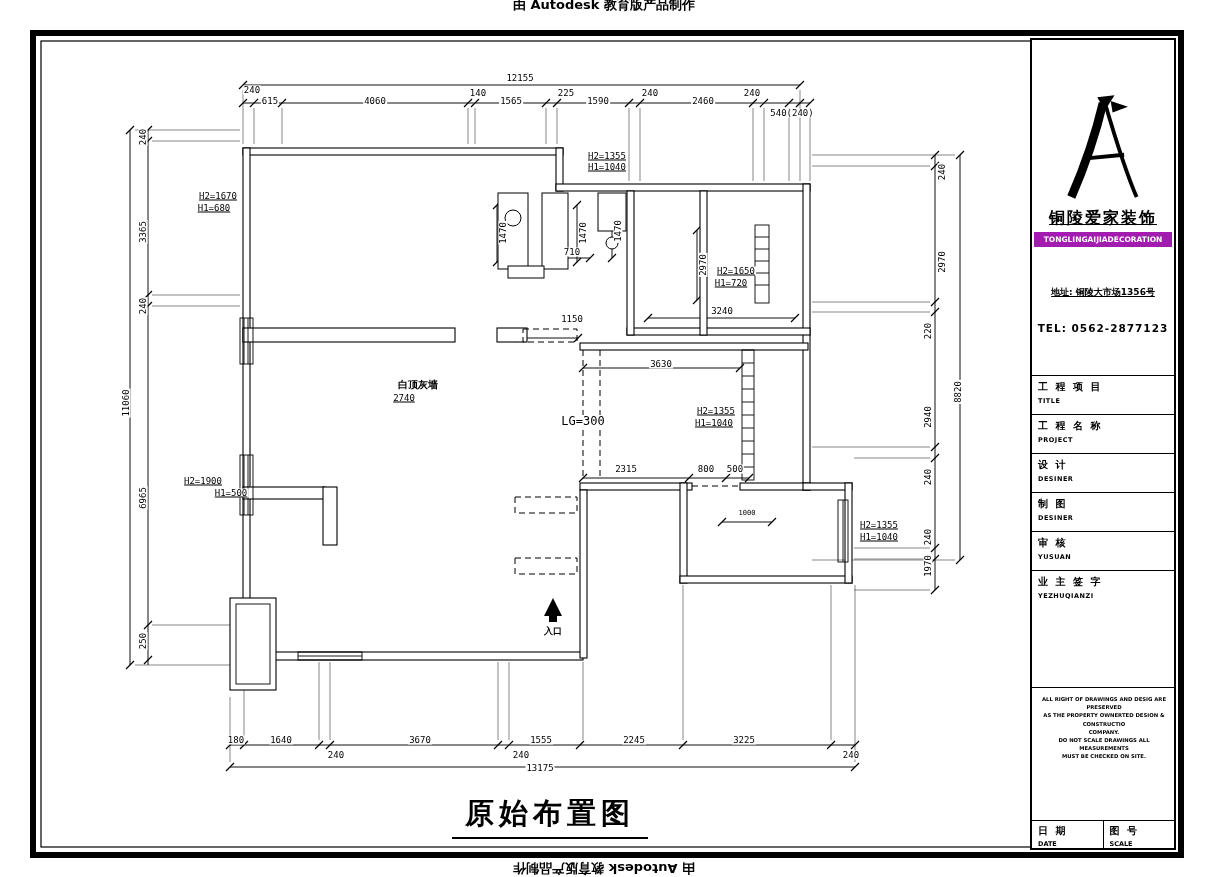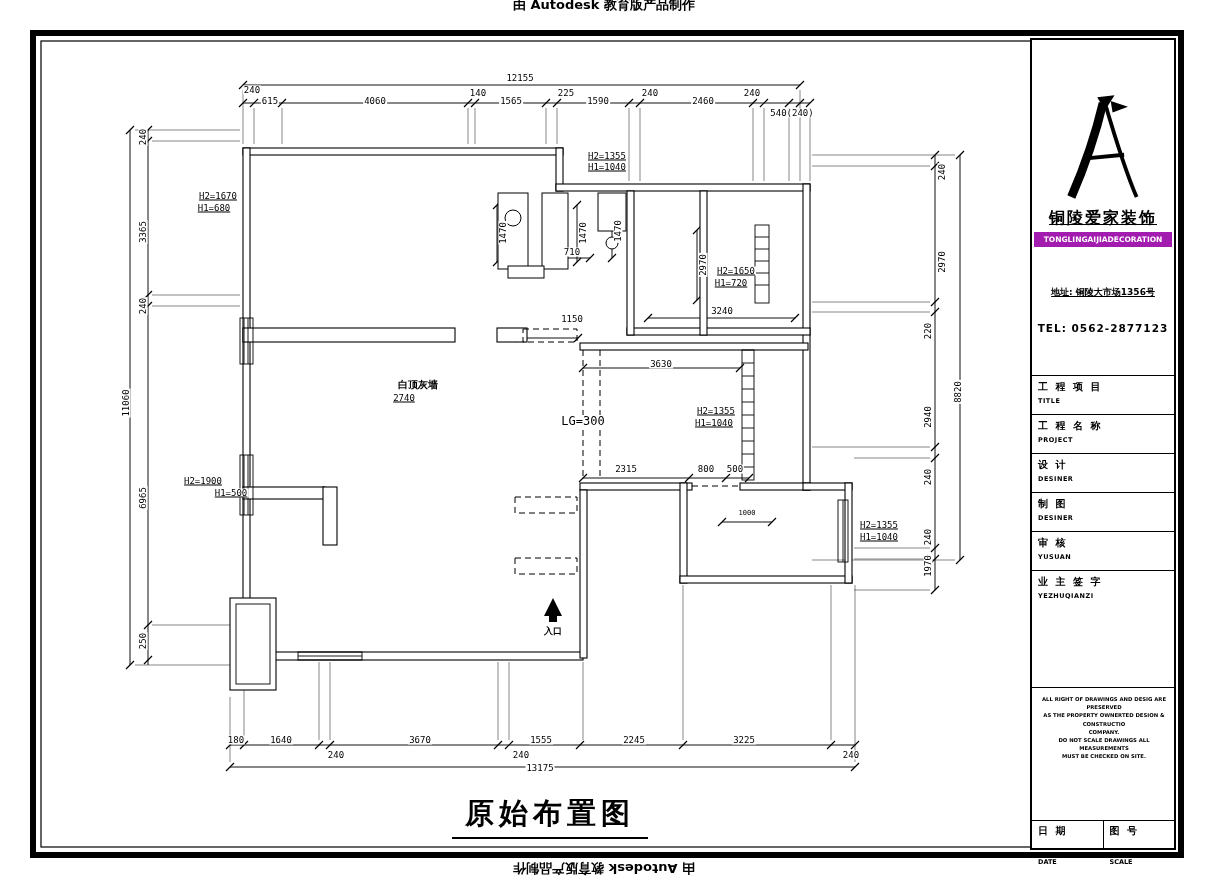--- a/index.html
+++ b/index.html
@@ -25,21 +25,21 @@
   .tb-row{position:relative;height:39px;border-top:1px solid #000;box-sizing:border-box;padding:4px 0 0 6px;}
   .tb-row .cn{font-size:10px;font-weight:bold;letter-spacing:2px;}
   .tb-row .en{font-size:6.5px;font-weight:bold;margin-top:3px;letter-spacing:.5px;}
   .tb-row .val{position:absolute;right:14px;top:10px;font-size:15px;font-weight:bold;}
   .tb-legal{position:absolute;top:647px;height:133px;left:0;right:0;border-top:1px solid #000;box-sizing:border-box;padding:4px 3px 0 5px;overflow:hidden;}
   .tb-legal .cn{font-size:7.3px;font-weight:bold;white-space:pre-line;line-height:1.5;}
   .tb-legal .en{font-size:5.3px;font-weight:bold;white-space:pre-line;line-height:1.55;margin-top:3px;text-align:center;}
   .tb-bottom{position:absolute;top:780px;bottom:0;left:0;right:0;border-top:1px solid #000;display:flex;}
   .tb-cell{flex:1;padding:3px 0 0 6px;box-sizing:border-box;}
   .tb-cell .cn{font-size:10px;font-weight:bold;letter-spacing:2px;}
-  .tb-cell .en{font-size:6.5px;font-weight:bold;margin-top:20px;}
+  .tb-cell .en{font-size:6.5px;font-weight:bold;margin-top:2px;}
   .tb-cell.first{border-right:1px solid #000;max-width:72px;}
 </style>
 </head>
 <body>
 
 <div class="sheet">
 
   <div class="watermark-top">由 Autodesk 教育版产品制作</div>
   <div class="watermark-bottom">由 Autodesk 教育版产品制作</div>
 

